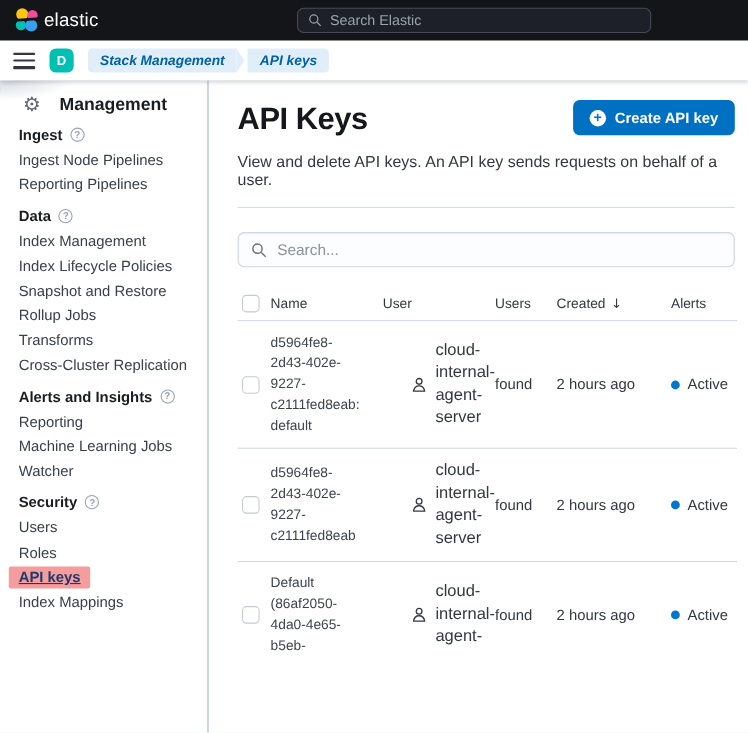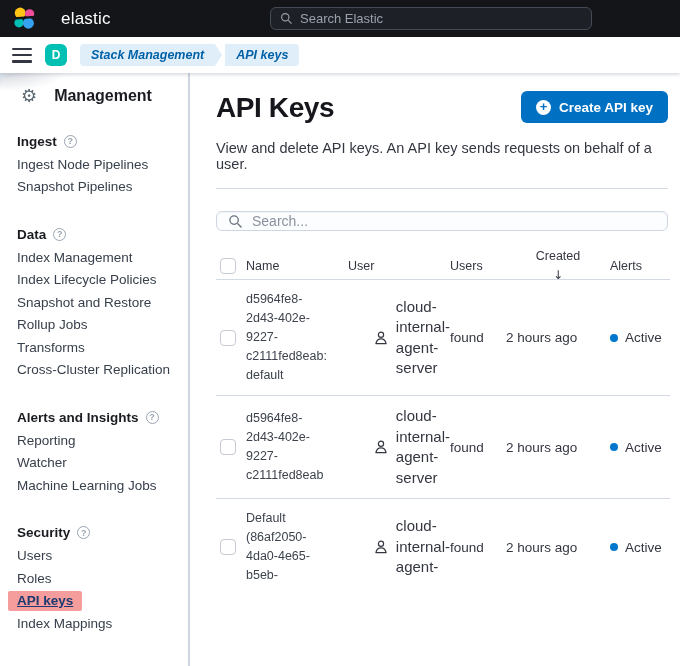--- a/index.html
+++ b/index.html
@@ -1,21 +1,21 @@
 <!DOCTYPE html>
 <html><head>
 <meta charset="utf-8">
 <style>
   * { margin:0; padding:0; box-sizing:border-box; }
   html,body { width:680px; height:666px; overflow:hidden; background:#fff;
     font-family:"Liberation Sans","DejaVu Sans",sans-serif; }
 
   
   .topbar { height:37px; background:#141519; display:flex; align-items:center; position:relative; }
-  .brand { display:flex; align-items:center; gap:24px; padding-left:12px; }
+  .brand { display:flex; align-items:center; gap:3px; padding-left:12px; }
   .brand-text { color:#ffffff; font-size:17px; font-weight:500; letter-spacing:.2px; }
   .topbar-search { position:absolute; left:270px; top:7px; width:322px; height:23px;
     background:#1d2127; border:1px solid #454b56; border-radius:6px;
     display:flex; align-items:center; gap:7px; padding:0 9px; }
   .topbar-search input { background:transparent; border:none; outline:none; width:100%;
     color:#d5dae0; font-size:13px; font-family:inherit; }
   .topbar-search input::placeholder { color:#9aa2ad; }
 
   
   .crumbbar { height:36px; background:#fff; display:flex; align-items:center;
@@ -39,21 +39,21 @@
   .sidebar::before { content:''; position:absolute; top:0; left:0; right:0; height:22px;
     border-top-left-radius:13px; pointer-events:none;
     background:radial-gradient(90px 24px at 0 0, rgba(100,112,135,.28), rgba(100,112,135,0) 75%); }
   .main { flex:1; background:#fff; padding:18px 8px 0 26px; }
 
   
   .sidebar-header { display:flex; align-items:center; gap:17px; margin:6px 0 4px 4px; }
   .gear-glyph { font-size:18px; color:#5d6a74; line-height:1;
     font-family:"DejaVu Sans",sans-serif; }
   .sidebar-title { font-size:16px; font-weight:700; color:#1a1c21; }
-  .nav-section { margin-top:24px; }
+  .nav-section { margin-top:5px; }
   .nav-section-label { display:flex; align-items:center; gap:7px; height:24px;
     font-size:13.5px; font-weight:700; color:#1a1c21; }
   .help-circle { width:13px; height:13px; border-radius:50%; border:1px solid #9aa4b1;
     color:#9aa4b1; font-size:9px; font-weight:700; display:flex; align-items:center;
     justify-content:center; cursor:pointer; }
   .nav-item { height:22.5px; display:flex; align-items:center; font-size:13.5px;
     color:#38404c; cursor:pointer; }
   .nav-item.selected .nav-item-label { background:#f59c9c; color:#1d3a70; font-weight:700;
     text-decoration:underline; padding:2.5px 9px; margin-left:-9px; border-radius:2px; }
 
@@ -61,33 +61,33 @@
   .title-row { display:flex; justify-content:space-between; align-items:flex-start; }
   .page-title { font-size:28px; font-weight:700; color:#16171c; letter-spacing:-.4px; line-height:34px; }
   .create-btn { height:32px; margin-right:4px; background:#0071c2; border:none; border-radius:6px;
     color:#fff; font-size:13.5px; font-weight:700; font-family:inherit;
     display:flex; align-items:center; gap:8px; padding:0 15px; cursor:pointer; }
   .plus-circle { width:15px; height:15px; border-radius:50%; background:#fff; color:#0071c2;
     font-size:13px; font-weight:700; display:flex; align-items:center; justify-content:center;
     line-height:0; padding-bottom:1px; }
   .description { margin-top:15px; font-size:14.5px; color:#343741; }
   .hdivider { margin-top:16px; margin-right:4px; border-bottom:1px solid #d3dae6; }
-  .search-box { margin-top:22px; margin-right:4px; height:20px; background:#fcfdfe;
+  .search-box { margin-top:22px; margin-right:4px; height:32px; background:#fcfdfe;
     border:1px solid #ced6e2; border-radius:6px; display:flex; align-items:center; gap:9px;
     padding:0 11px; box-shadow:inset 0 1px 2px rgba(100,110,130,.07); }
   .search-box input { border:none; outline:none; background:transparent; width:100%;
     font-size:14px; color:#343741; font-family:inherit; }
   .search-box input::placeholder { color:#8b919e; }
 
   
   .table { margin-top:18px; width:454px; }
   .thead, .trow { display:grid; grid-template-columns:30px 102px 102px 56px 104px 60px; align-items:center; }
   .thead { height:31px; border-bottom:1px solid #d3dae6; }
   .th { font-size:12.5px; font-weight:400; color:#343741; cursor:pointer; }
-  .th-created { display:flex; align-items:center; gap:5px;flex-direction:column; }
+  .th-created { display:flex; align-items:center; gap:5px; }
   .sort-arrow { font-size:12px; color:#343741; font-family:"DejaVu Sans",sans-serif; }
   .trow { border-bottom:1px solid #d3dae6; padding:10px 0; }
   .trow:last-child { border-bottom:none; }
   .checkbox { width:16px; height:16px; margin-left:4px; background:#fff;
     border:1px solid #c6cad3; border-radius:4px; cursor:pointer; }
   .cell-name { font-size:12.5px; line-height:19px; color:#3d434d; white-space:pre-line; }
   .cell-user { display:flex; align-items:center; gap:7px; font-size:15px; line-height:20.5px;
     color:#343741;justify-content:flex-end; }
   .cell-user .user-text { white-space:pre-line; }
   .cell-realm, .cell-created { font-size:13.5px; color:#343741; }
@@ -144,21 +144,21 @@
 
     <div class="nav-section">
       <div class="nav-section-label">
         <span>Ingest</span>
         <span class="help-circle">?</span>
       </div>
       <div class="nav-item">
           <span class="nav-item-label">Ingest Node Pipelines</span>
         </div>
       <div class="nav-item">
-          <span class="nav-item-label">Snapshot Pipelines</span>
+          <span class="nav-item-label">Reporting Pipelines</span>
         </div>
     </div>
 
     <div class="nav-section">
       <div class="nav-section-label">
         <span>Data</span>
         <span class="help-circle">?</span>
       </div>
       <div class="nav-item">
           <span class="nav-item-label">Index Management</span>
@@ -182,24 +182,24 @@
 
     <div class="nav-section">
       <div class="nav-section-label">
         <span>Alerts and Insights</span>
         <span class="help-circle">?</span>
       </div>
       <div class="nav-item">
           <span class="nav-item-label">Reporting</span>
         </div>
       <div class="nav-item">
+          <span class="nav-item-label">Machine Learning Jobs</span>
+        </div>
+      <div class="nav-item">
           <span class="nav-item-label">Watcher</span>
-        </div>
-      <div class="nav-item">
-          <span class="nav-item-label">Machine Learning Jobs</span>
         </div>
     </div>
 
     <div class="nav-section">
       <div class="nav-section-label">
         <span>Security</span>
         <span class="help-circle">?</span>
       </div>
       <div class="nav-item">
           <span class="nav-item-label">Users</span>

